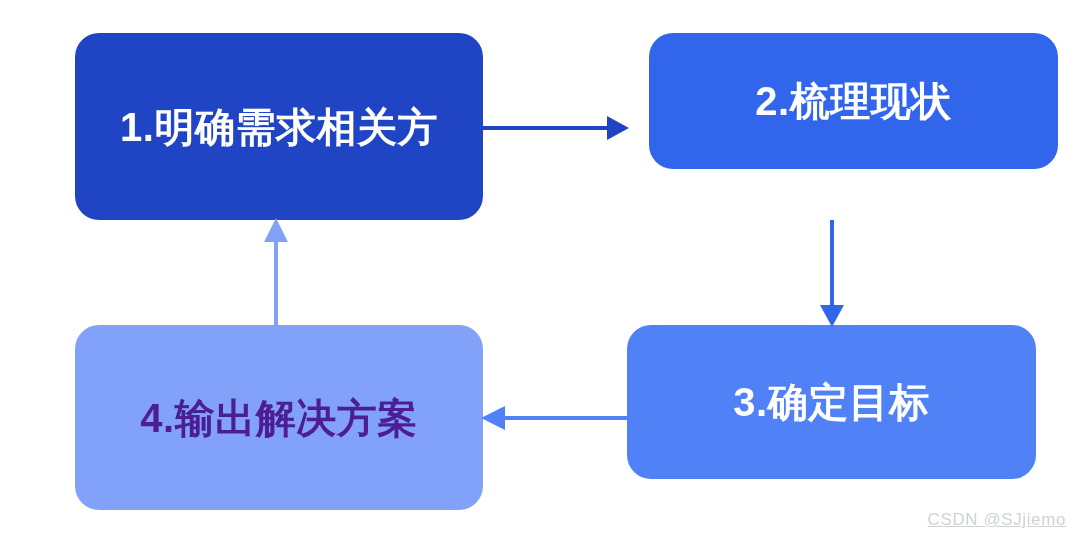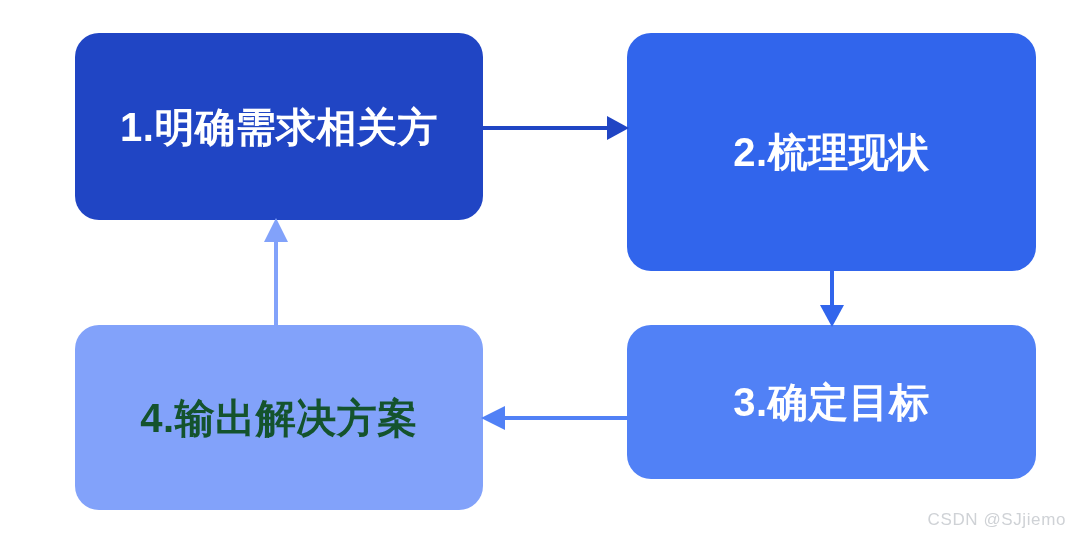--- a/index.html
+++ b/index.html
@@ -26,21 +26,21 @@
     box-sizing: border-box;
     color: #ffffff;
     font-size: 40px;
     font-weight: 700;
     letter-spacing: 0.5px;
     line-height: 1.1;
     white-space: nowrap;
     user-select: none;
   }
   #node-1 { left: 75px;  top: 33px;  width: 408px; height: 187px; }
-  #node-2 { left: 627px; top: 33px;  width: 409px; height: 238px; }
+  #node-2 { left: 649px; top: 33px;  width: 409px; height: 136px; }
   #node-3 { left: 627px; top: 325px; width: 409px; height: 154px; }
   #node-4 { left: 75px;  top: 325px; width: 408px; height: 185px; }
 
   .connector {
     position: absolute;
     overflow: visible;
   }
   #conn-1-2 { left: 483px; top: 108px; width: 146px; height: 40px; }
   #conn-2-3 { left: 812px; top: 220px; width: 40px;  height: 107px; }
   #conn-3-4 { left: 481px; top: 398px; width: 148px; height: 40px; }
@@ -68,21 +68,21 @@
   </div>
 
   <div class="node" id="node-2" style="background: rgb(49, 101, 236); color: rgb(255, 255, 255);">
     <span>2.梳理现状</span>
   </div>
 
   <div class="node" id="node-3" style="background: rgb(81, 129, 246); color: rgb(255, 255, 255);">
     <span>3.确定目标</span>
   </div>
 
-  <div class="node" id="node-4" style="background: rgb(130, 162, 250); color: #14532d;">
+  <div class="node" id="node-4" style="background: rgb(130, 162, 250); color: #4c1d95;">
     <span>4.输出解决方案</span>
   </div>
 
   <svg class="connector" id="conn-1-2" viewBox="0 0 146 40">
     <line x1="0" y1="20" x2="128" y2="20" stroke-width="4" stroke="#2045c4"></line>
     <polygon points="146,20 124,8 124,32" fill="#2045c4"></polygon>
   </svg>
 
   <svg class="connector" id="conn-2-3" viewBox="0 0 40 107">
     <line x1="20" y1="0" x2="20" y2="90" stroke-width="4" stroke="#3165ec"></line>
@@ -92,15 +92,15 @@
   <svg class="connector" id="conn-3-4" viewBox="0 0 148 40">
     <line x1="148" y1="20" x2="20" y2="20" stroke-width="4" stroke="#5181f6"></line>
     <polygon points="0,20 24,8 24,32" fill="#5181f6"></polygon>
   </svg>
 
   <svg class="connector" id="conn-4-1" viewBox="0 0 40 109">
     <line x1="20" y1="109" x2="20" y2="20" stroke-width="4" stroke="#82a2fa"></line>
     <polygon points="20,0 8,24 32,24" fill="#82a2fa"></polygon>
   </svg>
 
-  <div class="watermark" style="color: rgb(207, 210, 214);">CSDN @SJjiemo</div>
+  <div class="watermark" style="color: rgb(207, 210, 214); text-decoration: underline;">CSDN @SJjiemo</div>
 
 </div>
 
 </body></html>

